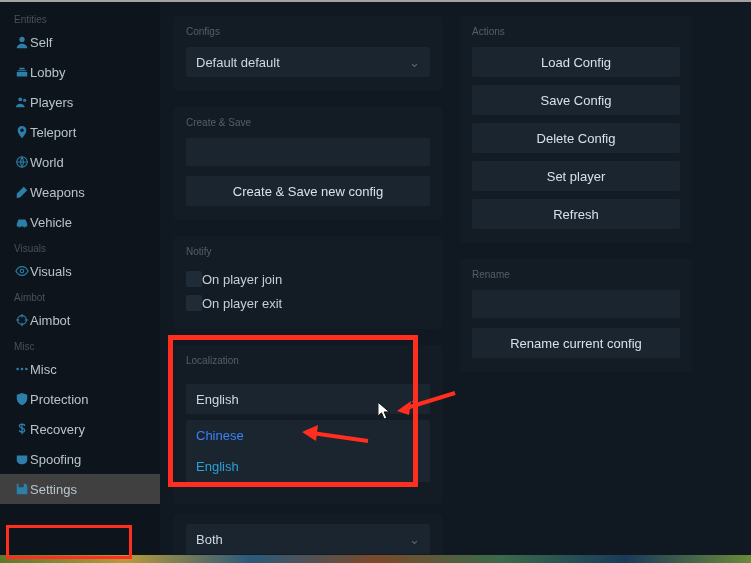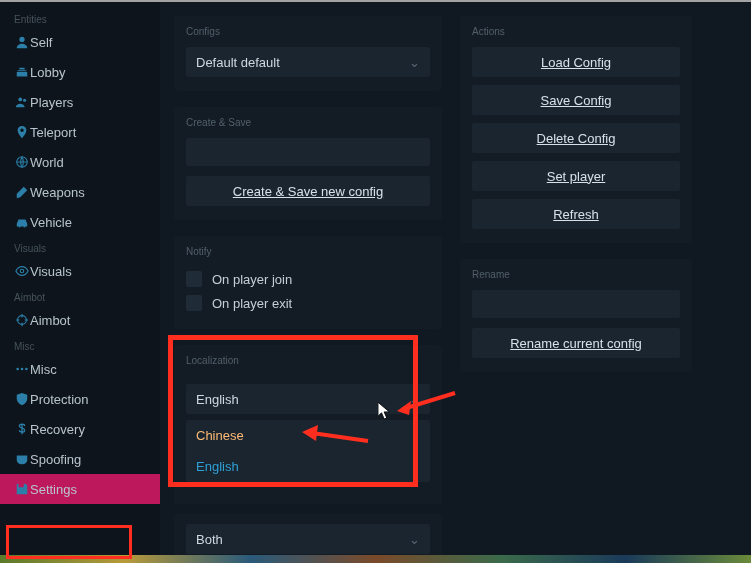--- a/index.html
+++ b/index.html
@@ -33,21 +33,21 @@
     padding: 6px 14px 2px 14px;
   }
   .side-item {
     display: flex;
     align-items: center;
     padding: 7px 14px;
     color: #b8c4cd;
     cursor: pointer;
   }
   .side-item.active {
-    background: #be185d;
+    background: #404040;
   }
   .side-icon {
     width: 16px; height: 16px;
     display: flex; align-items: center; justify-content: center;
     color: #2b7fa8;
     flex-shrink: 0;
   }
   .side-item span { font-size: 13px; }
   
   .settings-highlight {
@@ -107,25 +107,24 @@
   .btn {
     background: #1a2530;
     height: 30px;
     border-radius: 2px;
     display: flex;
     align-items: center;
     justify-content: center;
     color: #d8e1e8;
     cursor: pointer;
     font-size: 13px;
-    text-decoration: underline;
   }
   .btn + .btn { margin-top: 8px; }
   .checkrow {
-    display: flex; align-items: center; gap: 10px;
+    display: flex; align-items: center; 
     padding: 4px 0;
   }
   .chk {
     width: 16px; height: 16px;
     background: #1f2b36;
     border-radius: 2px;
     cursor: pointer;
   }
   
   .loc-wrap {
@@ -143,21 +142,21 @@
     position: absolute;
     left: 0; top: 36px;
     width: 100%;
     background: #1a2530;
     border-radius: 2px;
     overflow: visible;
     z-index: 3;
   }
   .dropdown-item {
     padding: 8px 10px;
-    color: #fdba74;
+    color: #3b82f6;
     cursor: pointer;
   }
   .dropdown-item.sel { color: #2ea0d6; }
   .ghost-text {
     position: absolute;
     left: 0;
     top: 74px;
     font-size: 12px;
     color: #8b97a2;
     z-index: 1;

